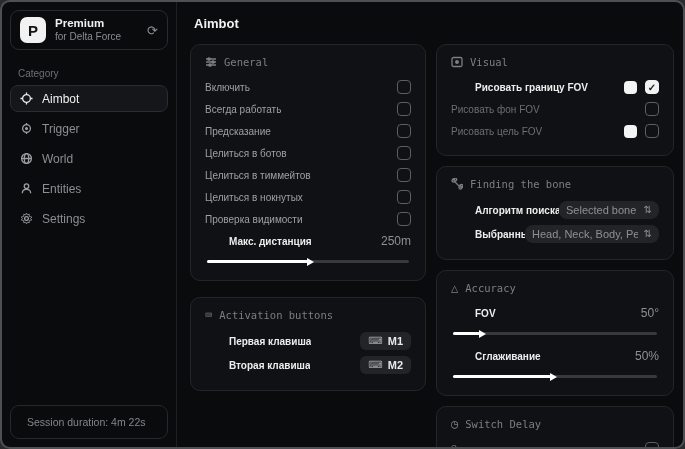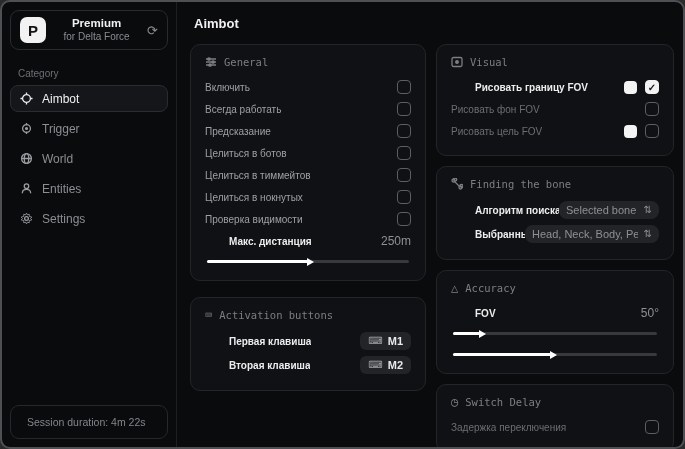--- a/index.html
+++ b/index.html
@@ -7,21 +7,21 @@
   body { font-family:"Liberation Sans", sans-serif; }
   .window{
     position:relative; width:685px; height:449px; margin:0 auto;
     background:#0a0b0d; border:2px solid #4f5054; border-radius:10px;
     display:flex; overflow:hidden; color:#d7d8da;
   }
   
   .sidebar{ width:175px; flex:0 0 175px; border-right:1px solid #1e1f22; display:flex; flex-direction:column; }
   .premium-card{ margin:8px; padding:6px 9px; border:1px solid #2a2b2f; border-radius:9px; display:flex; align-items:center; gap:9px; }
   .logo{ width:26px; height:26px; border-radius:7px; background:#f2f2f2; color:#131313; font-weight:bold; font-size:15px; display:flex; align-items:center; justify-content:center; }
-  .premium-text{ flex:1; line-height:1.2;text-align:center; }
+  .premium-text{ flex:1; line-height:1.2; }
   .premium-title{ font-size:11.5px; font-weight:bold; color:#f0f0f1; }
   .premium-sub{ font-size:10px; color:#8b8c91; }
   .reload{ color:#8b8c91; font-size:13px; cursor:pointer; }
   .category{ font-size:10px; color:#6e6f74; padding:10px 16px 6px 16px; }
   .nav{ display:flex; flex-direction:column; gap:3px; padding:0 8px; }
   .nav-item{ display:flex; align-items:center; gap:9px; height:27px; padding:0 9px; border-radius:8px; font-size:12px; color:#8d8e93; border:1px solid transparent; cursor:pointer; }
   .nav-item.selected{ background:#15161a; border-color:#2b2c31; color:#f0f0f1; }
   .nav-ic{ width:13px; height:13px; display:inline-flex; }
   .nav-ic svg{ width:13px; height:13px; stroke:#9b9ca1; fill:none; stroke-width:1.4; }
   .nav-item.selected .nav-ic svg{ stroke:#eaeaec; }
@@ -289,20 +289,24 @@
           <div class="row">
             <span class="lbl strong">FOV</span>
             <span class="val">50°</span>
           </div>
           <div class="slider">
             <div class="fill" style="width: 13%;">
                 <span class="thumb"></span>
               </div>
           </div>
           <div class="gap6"></div>
+          <div class="row">
+            <span class="lbl strong">Сглаживание</span>
+            <span class="val">50%</span>
+          </div>
           <div class="slider">
             <div class="fill" style="width: 48%;">
                 <span class="thumb"></span>
               </div>
           </div>
         </div>
 
         <div class="card">
           <div class="card-head">
             <span class="hd-glyph">◷</span>

